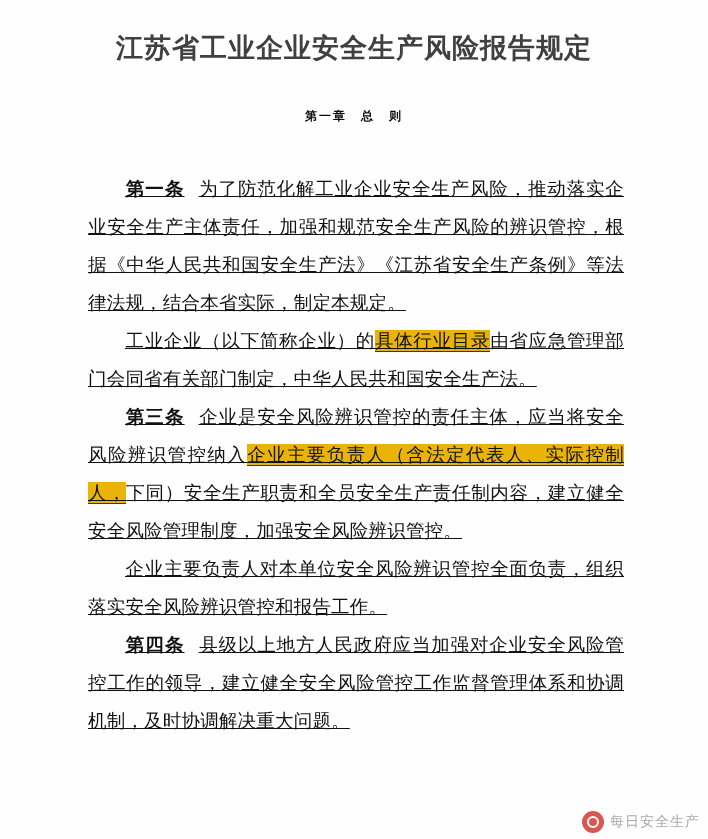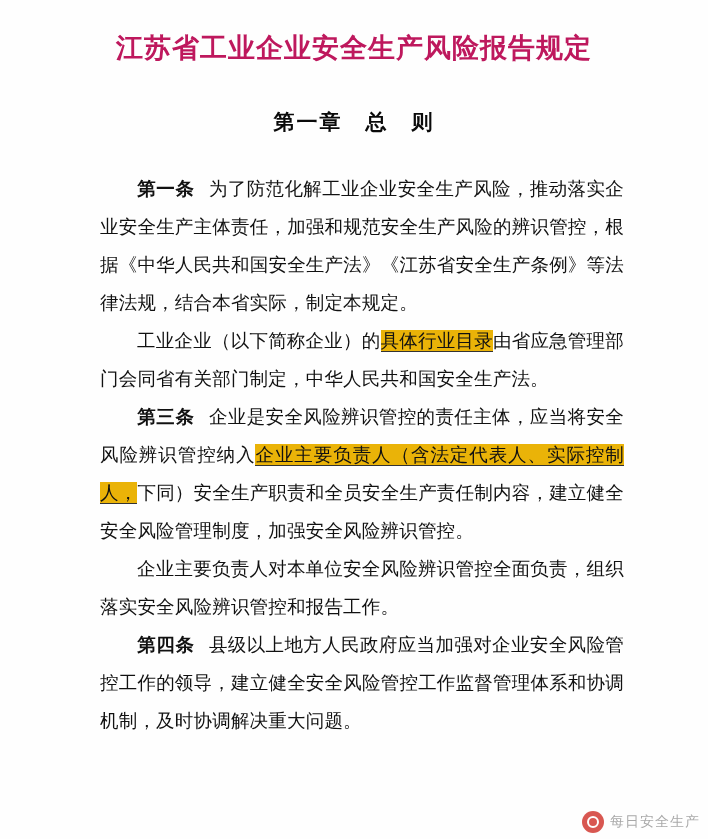--- a/index.html
+++ b/index.html
@@ -24,48 +24,49 @@
   }
   .doc-title {
     position: absolute;
     left: 0;
     top: 30px;
     width: 708px;
     text-align: center;
     font-size: 27px;
     font-weight: bold;
     letter-spacing: 1px;
-    color: #be185d;
+    color: #404040;
     font-family: "DejaVu Serif", "Liberation Serif", serif;
   }
   .chapter {
     position: absolute;
     left: 0;
     top: 108px;
     width: 708px;
     text-align: center;
-    font-size: 21px;
+    font-size: 12px;
     font-weight: bold;
     letter-spacing: 2px;
     color: #0a0a0a;
   }
   .body-text {
     position: absolute;
     left: 88px;
     top: 170px;
     width: 536px;
   }
   p.para {
-    margin: 0 0 0 12px;
+    margin: 0 0 0 0;
     font-size: 18.5px;
     line-height: 38px;
     text-align: justify;
     text-justify: inter-ideograph;
     color: #111111;
     letter-spacing: 0.2px;
+    text-decoration: underline;
   }
   p.para .indent {
     display: inline-block;
     width: 37px;
   }
   .art-label {
     font-weight: bold;
     letter-spacing: 0.5px;
   }
   .art-gap {

